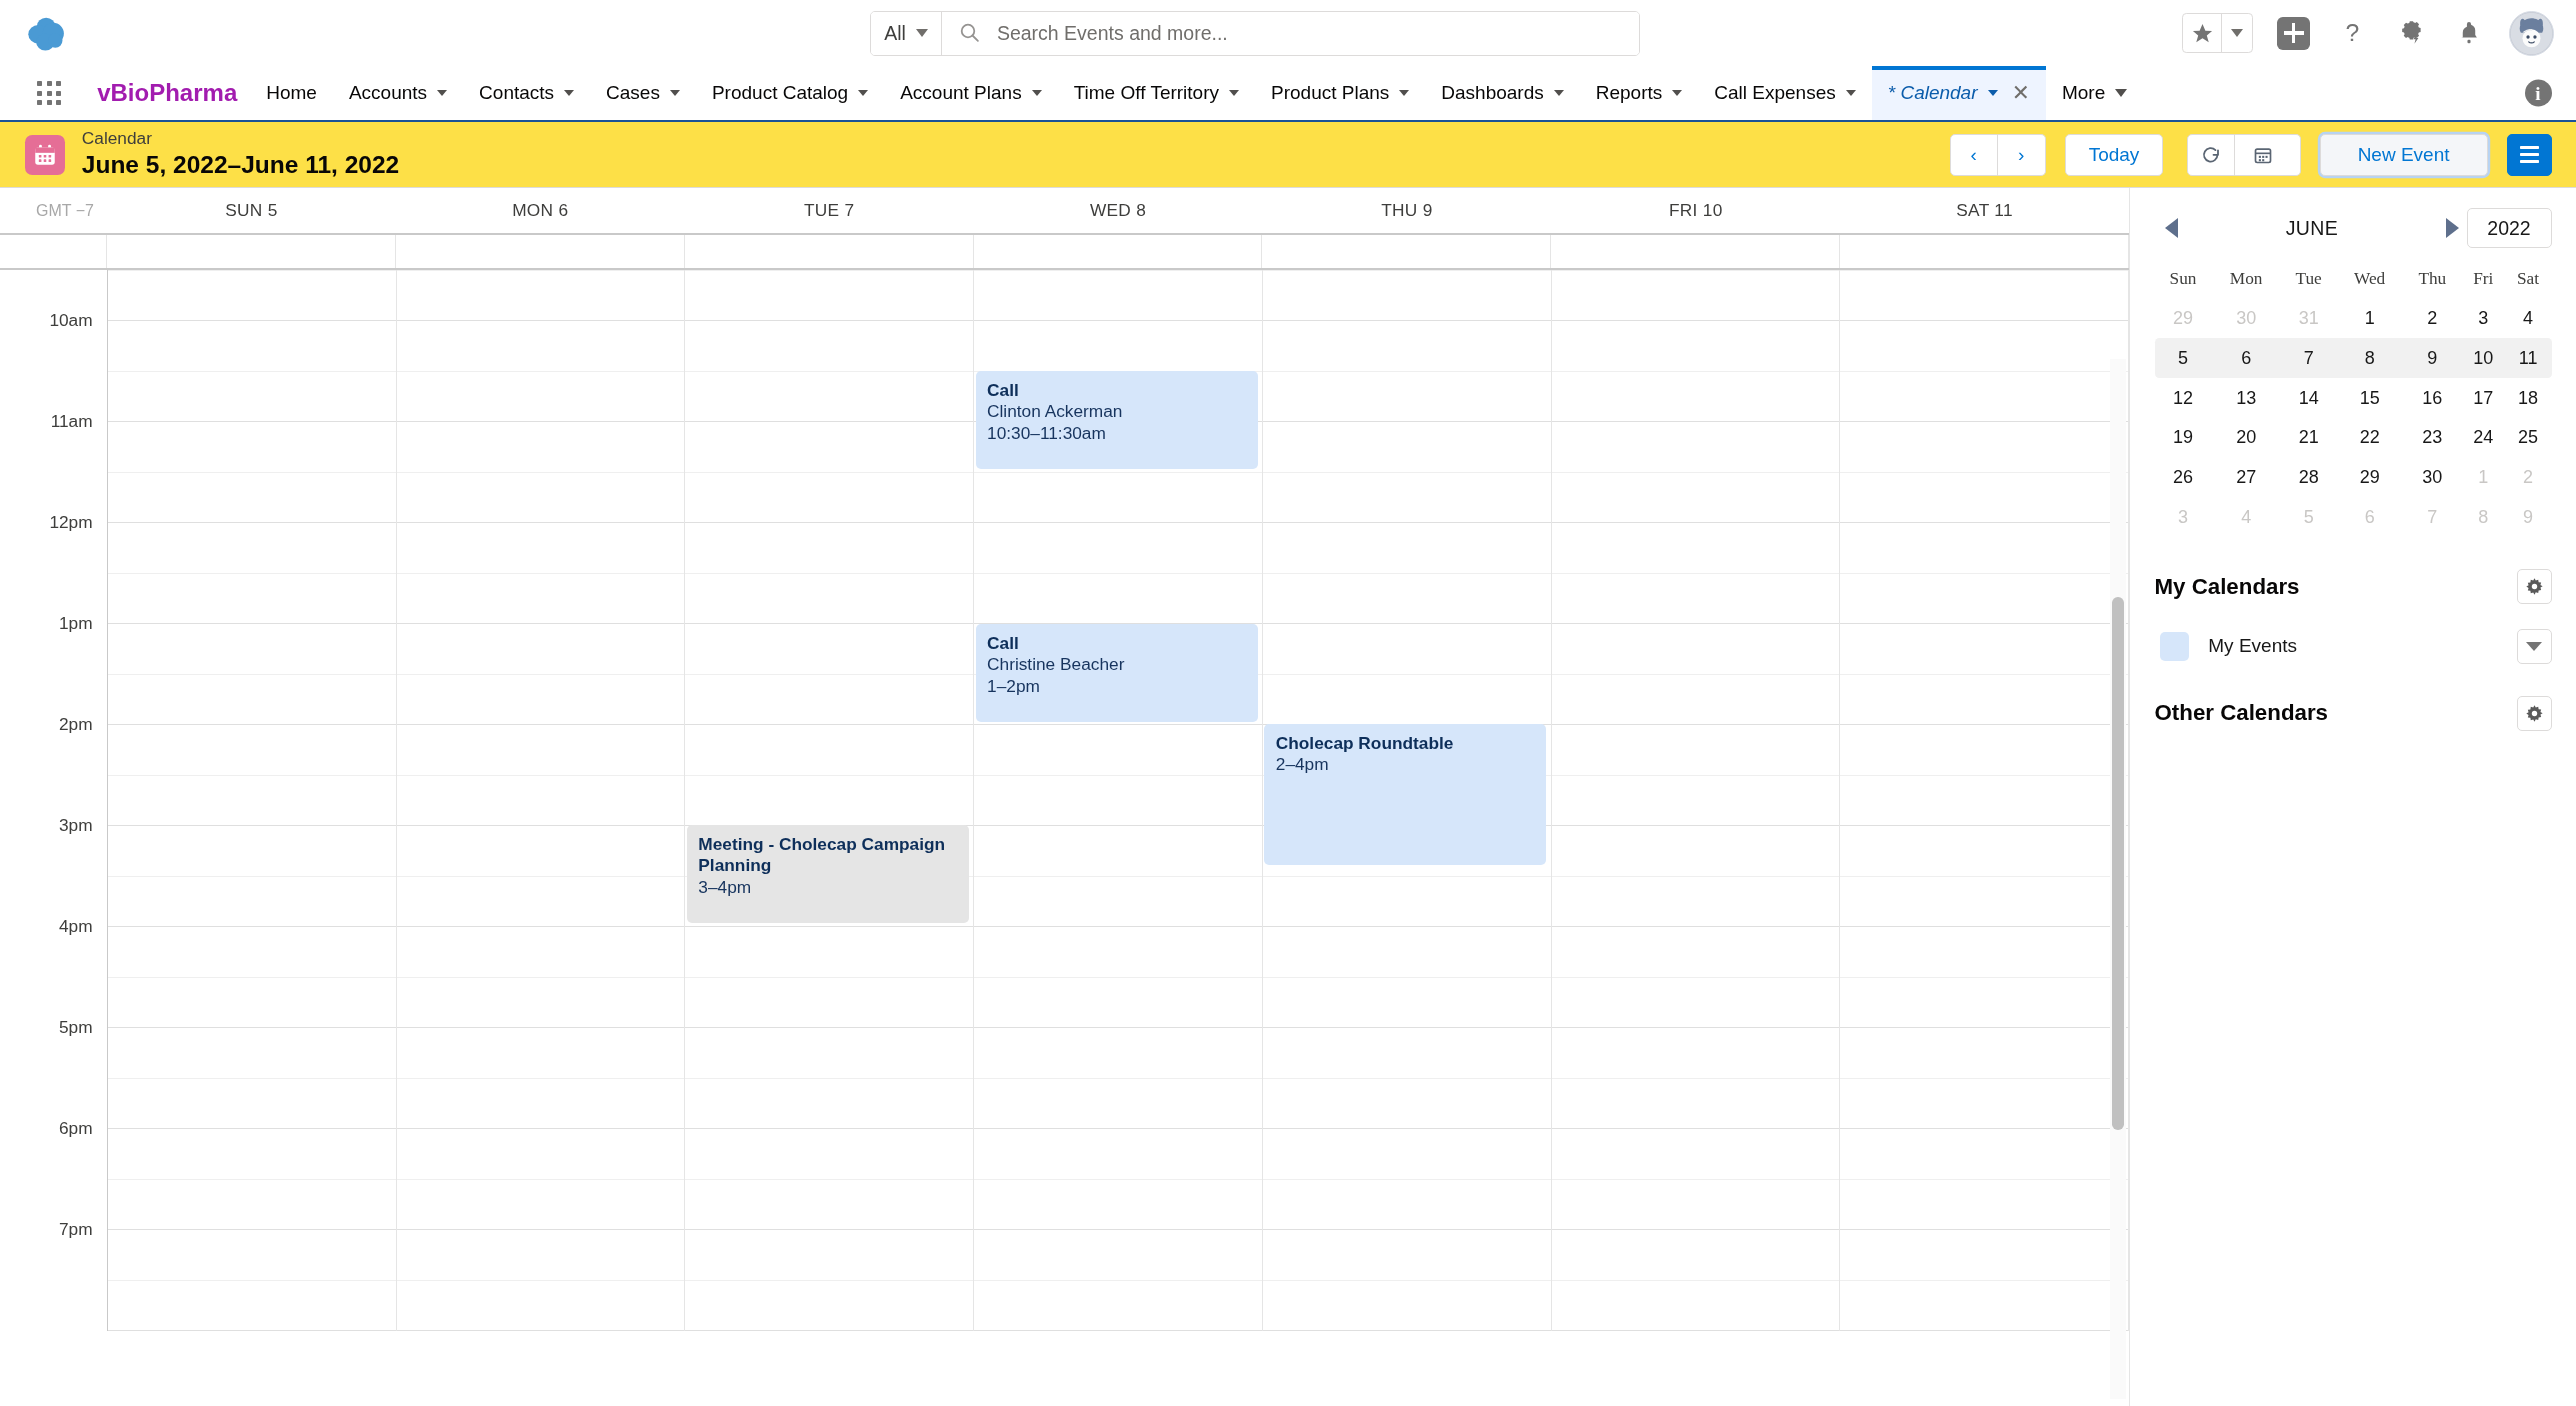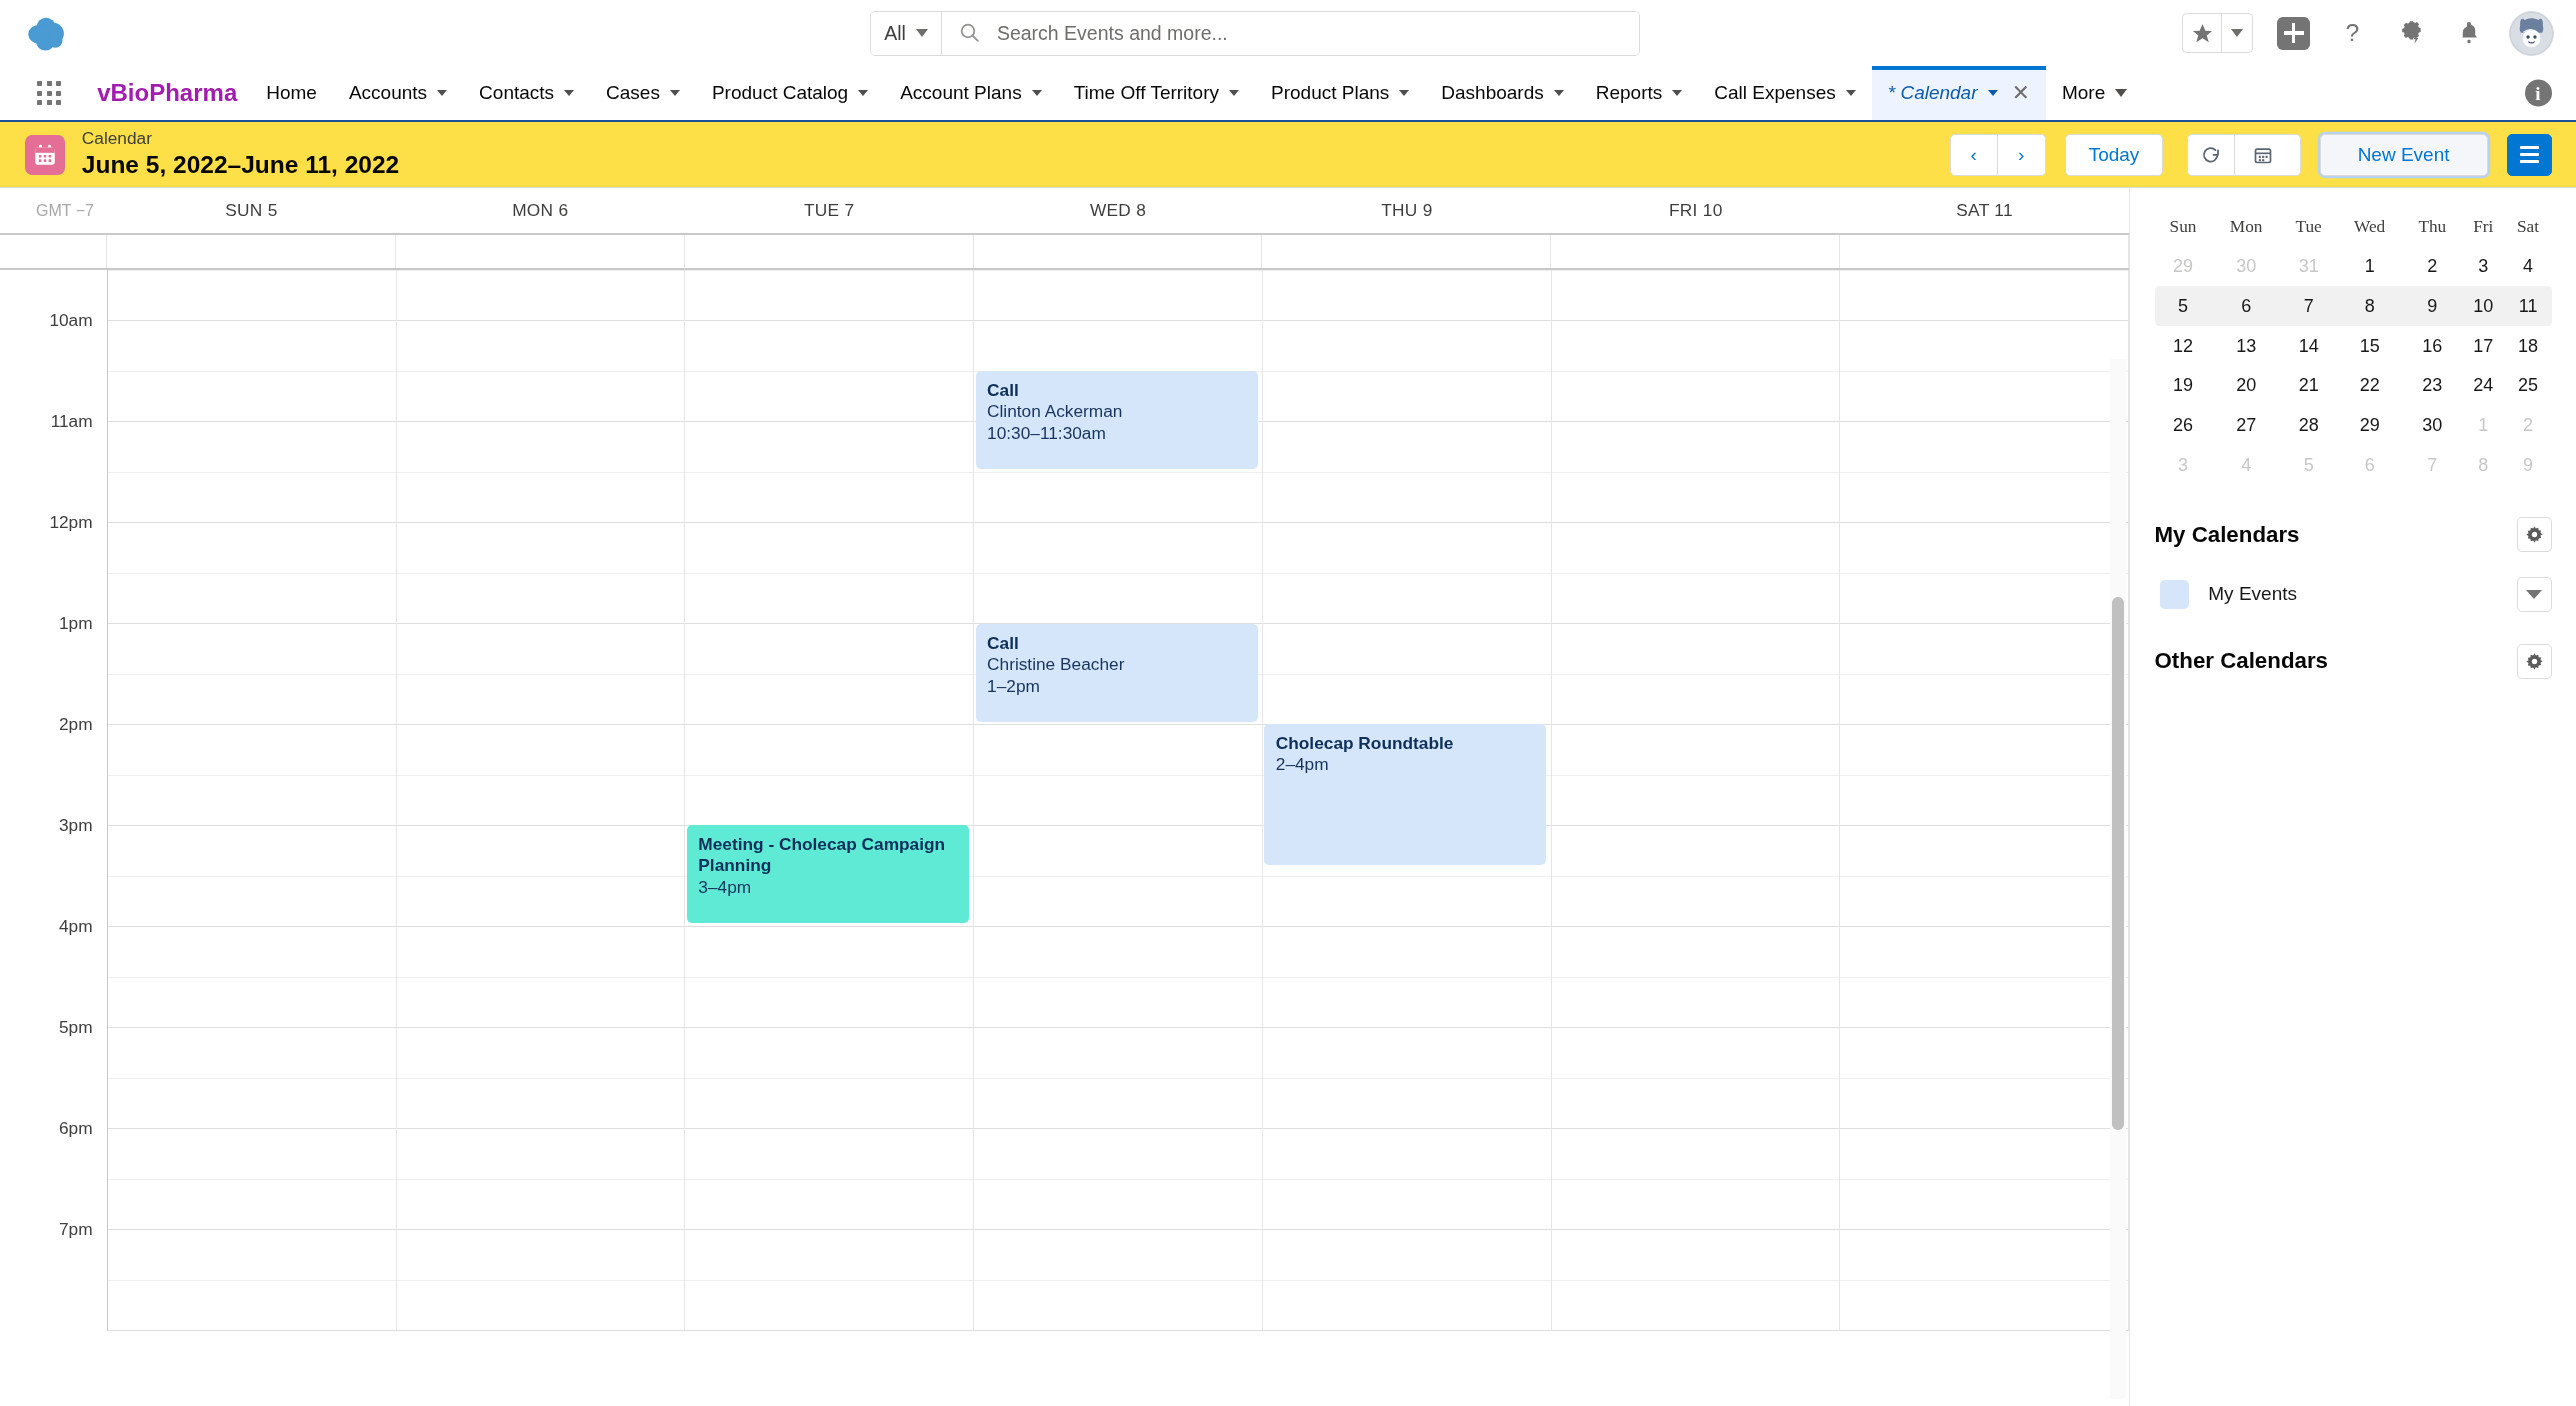--- a/index.html
+++ b/index.html
@@ -760,21 +760,21 @@
               <div class="hour-cell"></div>
               <div class="hour-cell"></div>
               <div class="hour-cell"></div>
               <div class="hour-cell"></div>
               <div class="hour-cell"></div>
               <div class="hour-cell"></div>
               <div class="hour-cell"></div>
               <div class="hour-cell"></div>
               <div class="hour-cell"></div>
               <div class="hour-cell"></div>
-              <div class="event" style="top: 605px; height: 98px; background: #5eead4;">
+              <div class="event" style="top: 605px; height: 98px; background: #e5e5e5;">
                 <div class="ev-title">Meeting - Cholecap Campaign Planning</div>
                 <div class="ev-time">3–4pm</div>
               </div>
             </div>
           <div class="day-col">
               <div class="hour-cell"></div>
               <div class="hour-cell"></div>
               <div class="hour-cell"></div>
               <div class="hour-cell"></div>
               <div class="hour-cell"></div>
@@ -843,20 +843,26 @@
       </div>
 
       <div class="vscroll">
         <div class="vthumb"></div>
       </div>
     </div>
   </div>
 
   <div class="sidebar">
 
+    <div class="mini-nav">
+      <div class="tri-left"></div>
+      <div class="mini-month">JUNE</div>
+      <div class="tri-right"></div>
+      <div class="year-box">2022</div>
+    </div>
 
     <table class="mini-grid">
       <thead>
         <tr>
           <th>Sun</th>
           <th>Mon</th>
           <th>Tue</th>
           <th>Wed</th>
           <th>Thu</th>
           <th>Fri</th>

